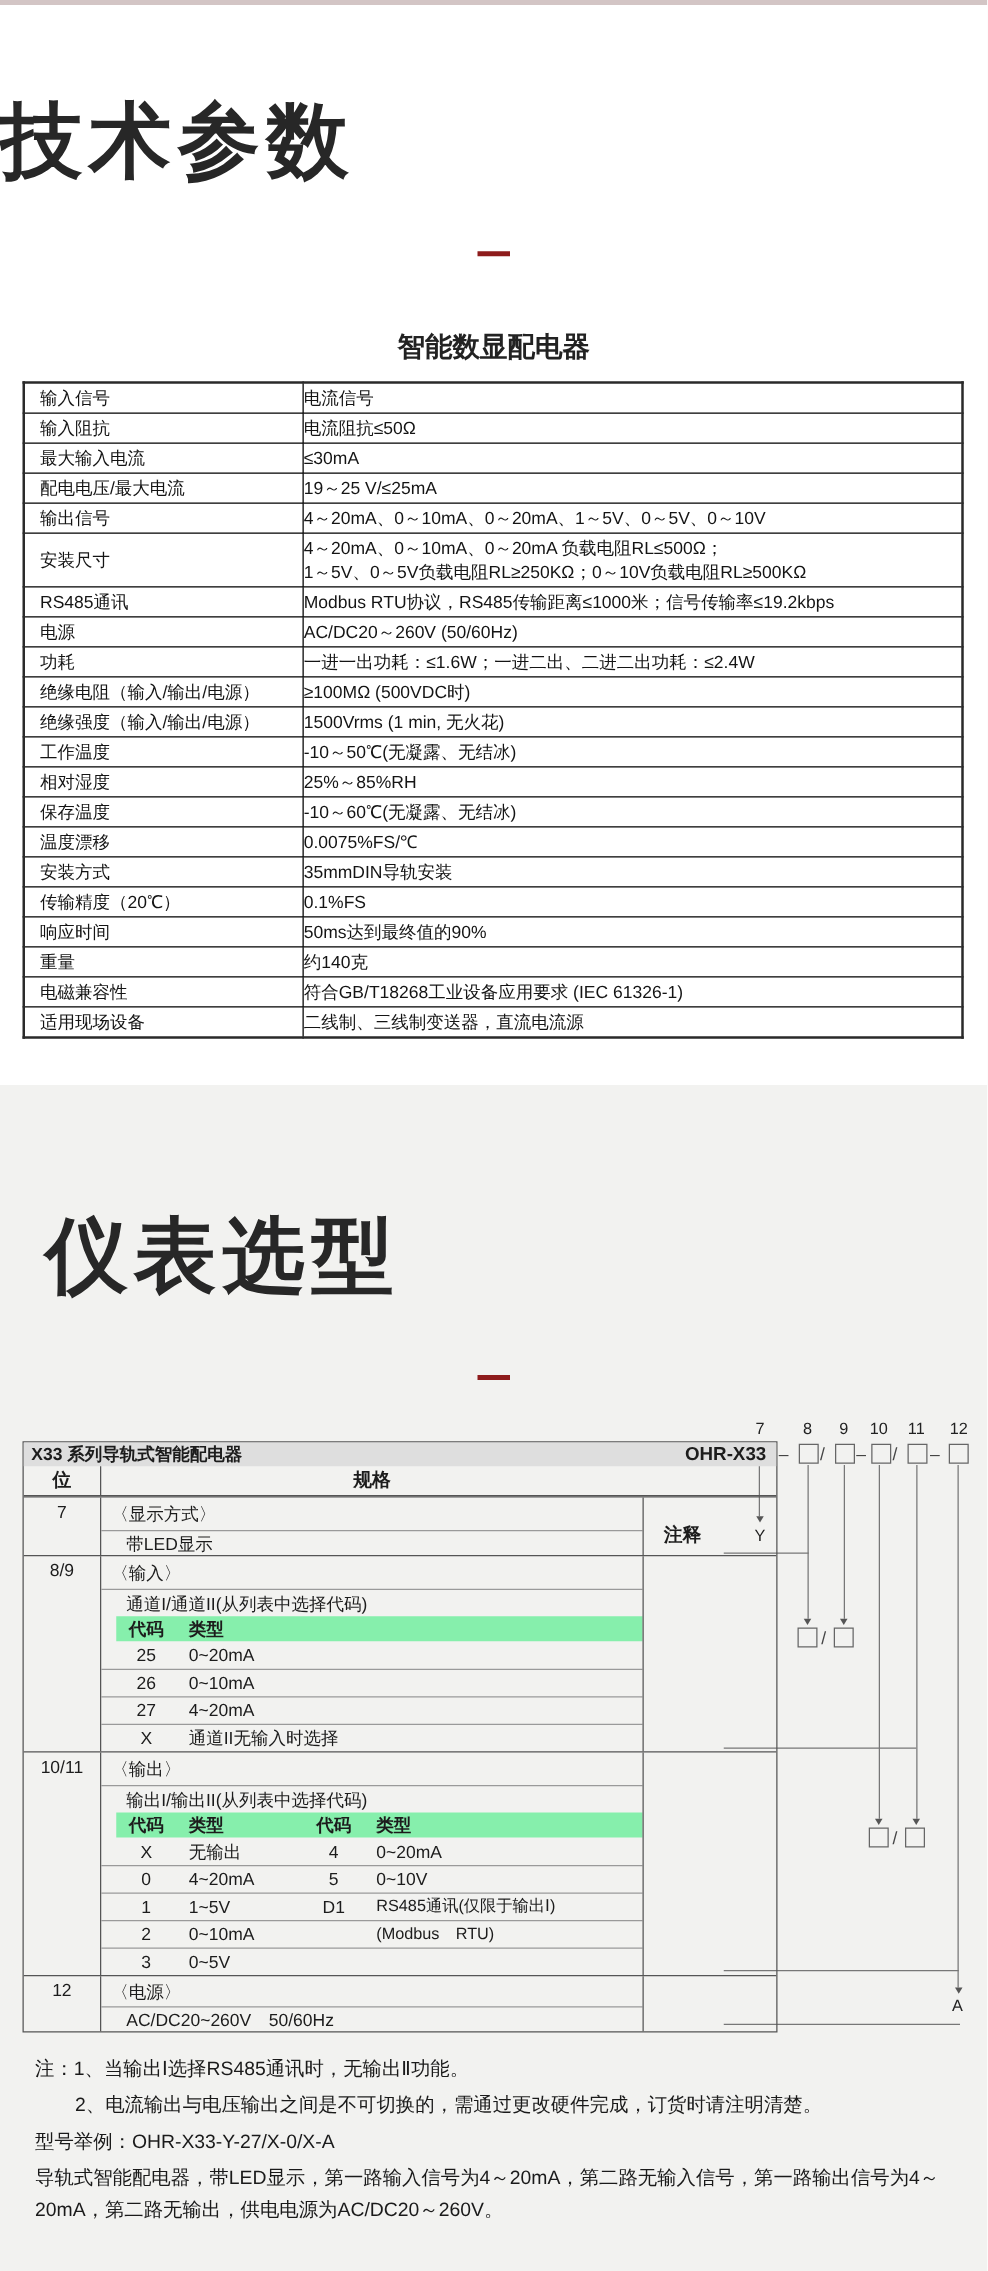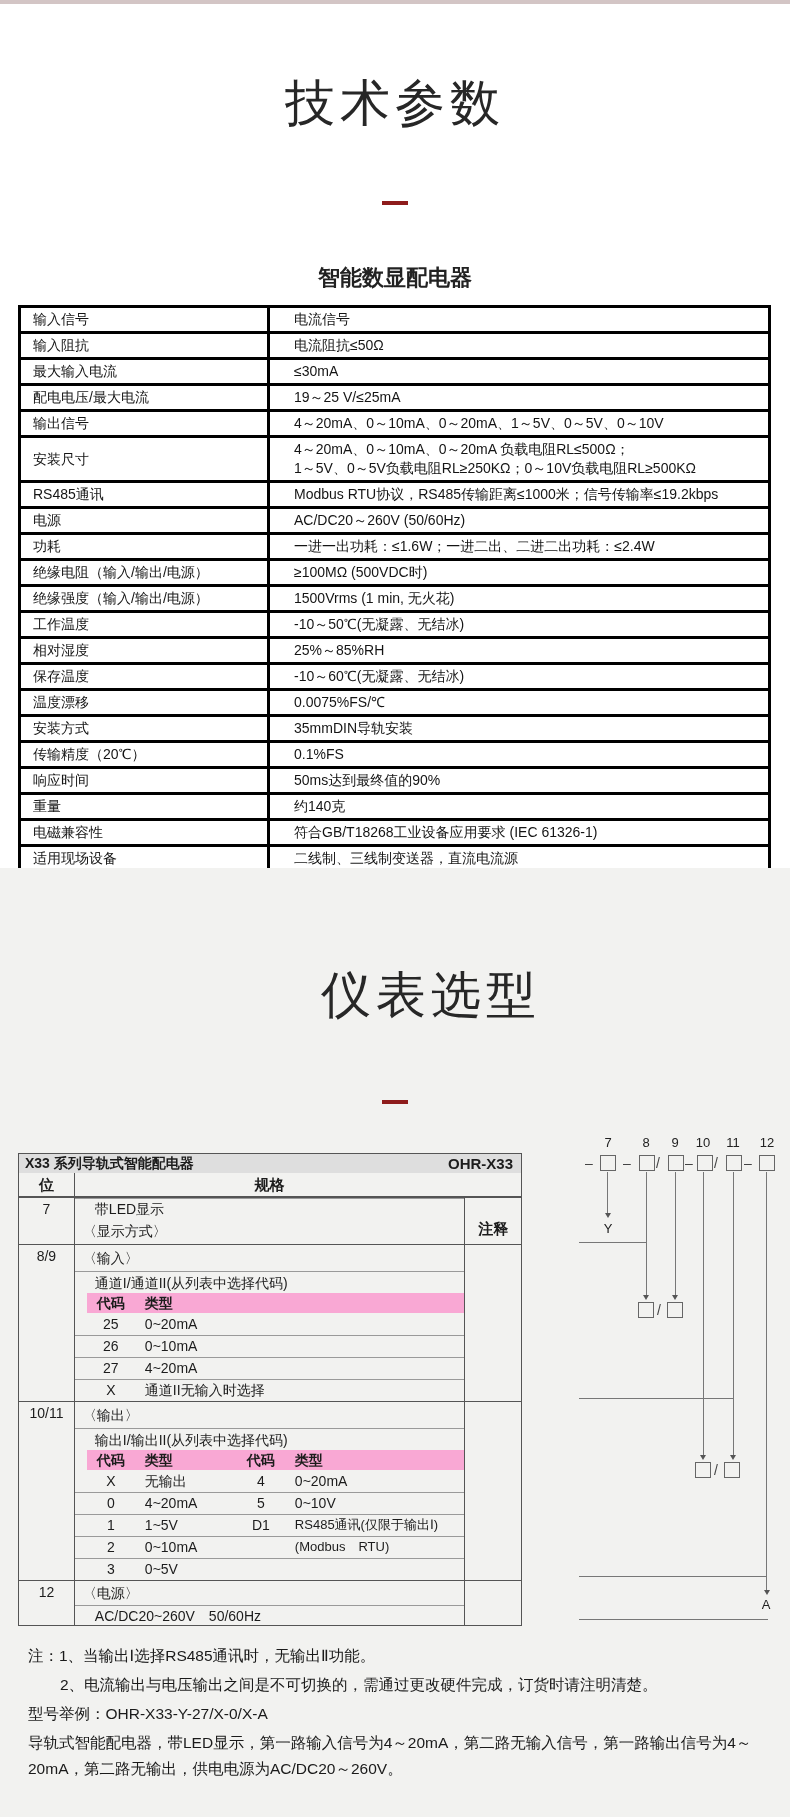--- a/index.html
+++ b/index.html
@@ -1,55 +1,55 @@
 <!DOCTYPE html>
 <html><head>
 <meta charset="utf-8">
 <style>
   html,body{margin:0;padding:0;background:#fff;}
   .page{position:relative;width:790px;height:1817px;background:#ffffff;
         font-family:"Liberation Sans",sans-serif;color:#1c1c1c;overflow:hidden;}
   .topstrip{position:absolute;top:0;left:0;width:790px;height:4px;background:#d3c5c5;}
-  .big-title{position:absolute;left:0;width:100%;text-align:center;font-size:50px;
-             font-weight:400;letter-spacing:5px;color:#272727;line-height:1.1;}
+  .big-title{position:absolute;left:0;width:100%;text-align:left;font-size:66px;
+             font-weight:700;letter-spacing:5px;color:#272727;line-height:1.1;}
   .red-dash{position:absolute;left:50%;transform:translateX(-50%);width:26px;height:4px;background:#8e1c1c;}
   .subtitle{position:absolute;left:0;width:100%;text-align:center;font-size:22px;font-weight:bold;color:#222;}
 
   
   table.spec{position:absolute;left:18px;top:305px;width:753px;border-collapse:collapse;
              table-layout:fixed;border:2px solid #2a2a2a;}
-  table.spec td{border:3px solid #000000;font-size:14px;line-height:19px;padding:2px 24px;
+  table.spec td{border:1px solid #000000;font-size:14px;line-height:19px;padding:2px 0;
                 vertical-align:middle;color:#141414;}
   table.spec td.lbl{width:210px;padding-left:12px;}
 
   
   .gray-sec{position:absolute;top:868px;left:0;width:790px;height:949px;background:#f2f2f0;}
 
   
-  .sel{position:absolute;left:18px;top:1153px;width:504px;border:1px solid #555;box-sizing:border-box;
+  .sel{position:absolute;left:18px;top:1153px;width:604px;border:1px solid #555;box-sizing:border-box;
        font-size:14px;color:#1c1c1c;background:transparent;}
   .sel-titlebar{height:19px;background:#dedede;display:flex;justify-content:space-between;
                 align-items:center;font-weight:bold;}
   .sel-titlebar .tl{padding-left:6px;font-size:14px;}
   .sel-titlebar .tr{padding-right:8px;font-size:15px;}
   .sel-header{display:flex;height:24px;line-height:24px;border-bottom:1px solid #555;
               font-weight:bold;font-size:15px;box-sizing:border-box;}
   .cell-pos{width:62px;border-right:1px solid #555;text-align:center;box-sizing:border-box;}
   .cell-spec{width:433px;text-align:center;box-sizing:border-box;}
   .cell-note{width:63px;border-left:1px solid #555;text-align:center;box-sizing:border-box;margin-top:44px;}
   .sel-sec{display:flex;border-top:1px solid #555;}
   .sel-sec:first-of-type{border-top:none;}
   .pos-cell{width:62px;border-right:1px solid #555;text-align:center;padding-top:3px;box-sizing:border-box;}
   .spec-col{width:433px;box-sizing:border-box;}
   .note-cell{width:63px;border-left:1px solid #555;box-sizing:border-box;}
   .srow{box-sizing:border-box;}
   .srow.bt{border-top:1px solid #9a9a9a;}
   .rt{height:26px;line-height:26px;padding-left:8px;}
   .rs{height:22px;line-height:22px;padding-left:20px;}
-  .rh{height:20px;line-height:20px;display:flex;font-weight:bold;background:#f9a8d4;margin-left:12px;}
+  .rh{height:20px;line-height:20px;display:flex;font-weight:bold;background:#86efac;margin-left:12px;}
   .rc{height:22px;line-height:22px;display:flex;padding-left:12px;align-items:flex-end;}
   .rc .code,.rh .code{width:48px;text-align:center;}
   .rc .type,.rh .type{flex:1;text-align:left;padding-left:10px;}
   .rc .c1,.rh .c1{width:48px;text-align:center;}
   .rc .t1,.rh .t1{width:92px;text-align:left;padding-left:10px;}
   .rc .c2,.rh .c2{width:48px;text-align:center;}
   .rc .t2,.rh .t2{flex:1;text-align:left;padding-left:10px;}
   .rh .code{padding-left:0;}
   .rt12{height:24px;line-height:24px;padding-left:8px;}
   .rs12{height:20px;line-height:20px;padding-left:20px;}
@@ -232,22 +232,22 @@
     </div>
     <div class="sel-header">
       <div class="cell-pos">位</div>
       <div class="cell-spec">规格</div>
       <div class="cell-note">注释</div>
     </div>
 
     <div class="sel-sec">
       <div class="pos-cell">7</div>
       <div class="spec-col">
+        <div class="srow rt">〈显示方式〉</div>
         <div class="srow bt" style="height:20px;line-height:20px;padding-left:20px;">带LED显示</div>
-        <div class="srow rt">〈显示方式〉</div>
       </div>
       <div class="note-cell"></div>
     </div>
 
     <div class="sel-sec">
       <div class="pos-cell">8/9</div>
       <div class="spec-col">
         <div class="srow rt">〈输入〉</div>
         <div class="srow bt rs">通道I/通道II(从列表中选择代码)</div>
         <div class="srow rh">

